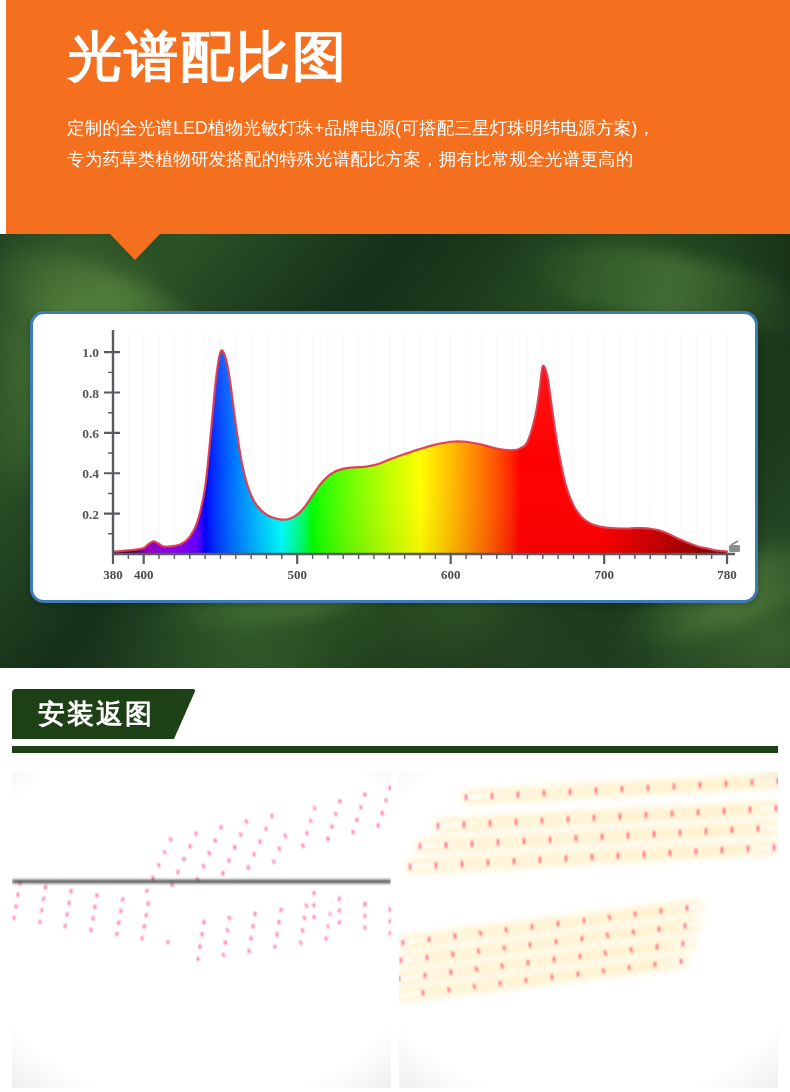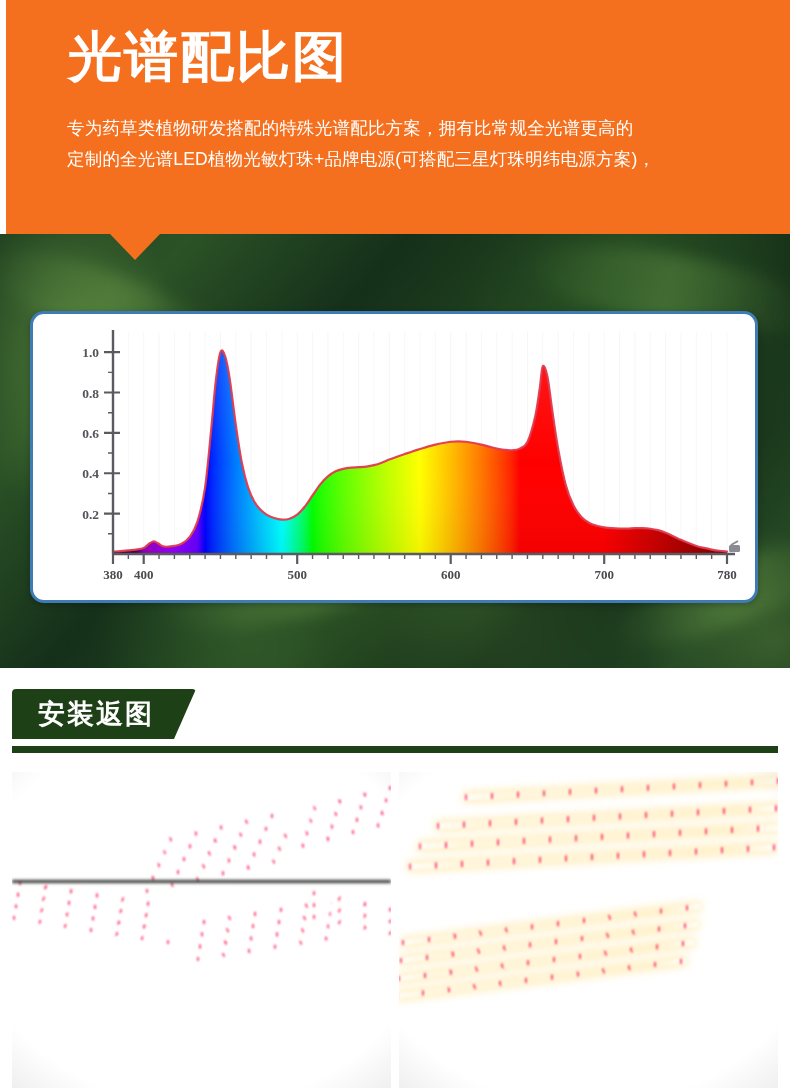--- a/index.html
+++ b/index.html
@@ -230,22 +230,22 @@
     pointer-events: none;
   }
   .photo-blur { filter: blur(1.2px); }
 </style>
 </head>
 <body>
 
 <div class="header">
   <div class="header-title">光谱配比图</div>
   <div class="header-desc">
+    <span class="line">定制的全光谱LED植物光敏灯珠+品牌电源(可搭配三星灯珠明纬电源方案)，</span>
     <span class="line">专为药草类植物研发搭配的特殊光谱配比方案，拥有比常规全光谱更高的</span>
-    <span class="line">定制的全光谱LED植物光敏灯珠+品牌电源(可搭配三星灯珠明纬电源方案)，</span>
   </div>
 </div>
 <div class="header-pointer"></div>
 
 <div class="greenband">
   <div class="leafbg"></div>
   <div class="leafstreak" style="left:-20px;top:40px;width:260px;height:70px;transform:rotate(22deg);"></div>
   <div class="leafstreak" style="left:150px;top:300px;width:320px;height:80px;transform:rotate(-14deg);"></div>
   <div class="leafstreak" style="left:520px;top:20px;width:300px;height:70px;transform:rotate(10deg);"></div>
   <div class="leafstreak" style="left:600px;top:330px;width:260px;height:60px;transform:rotate(-20deg);"></div>

